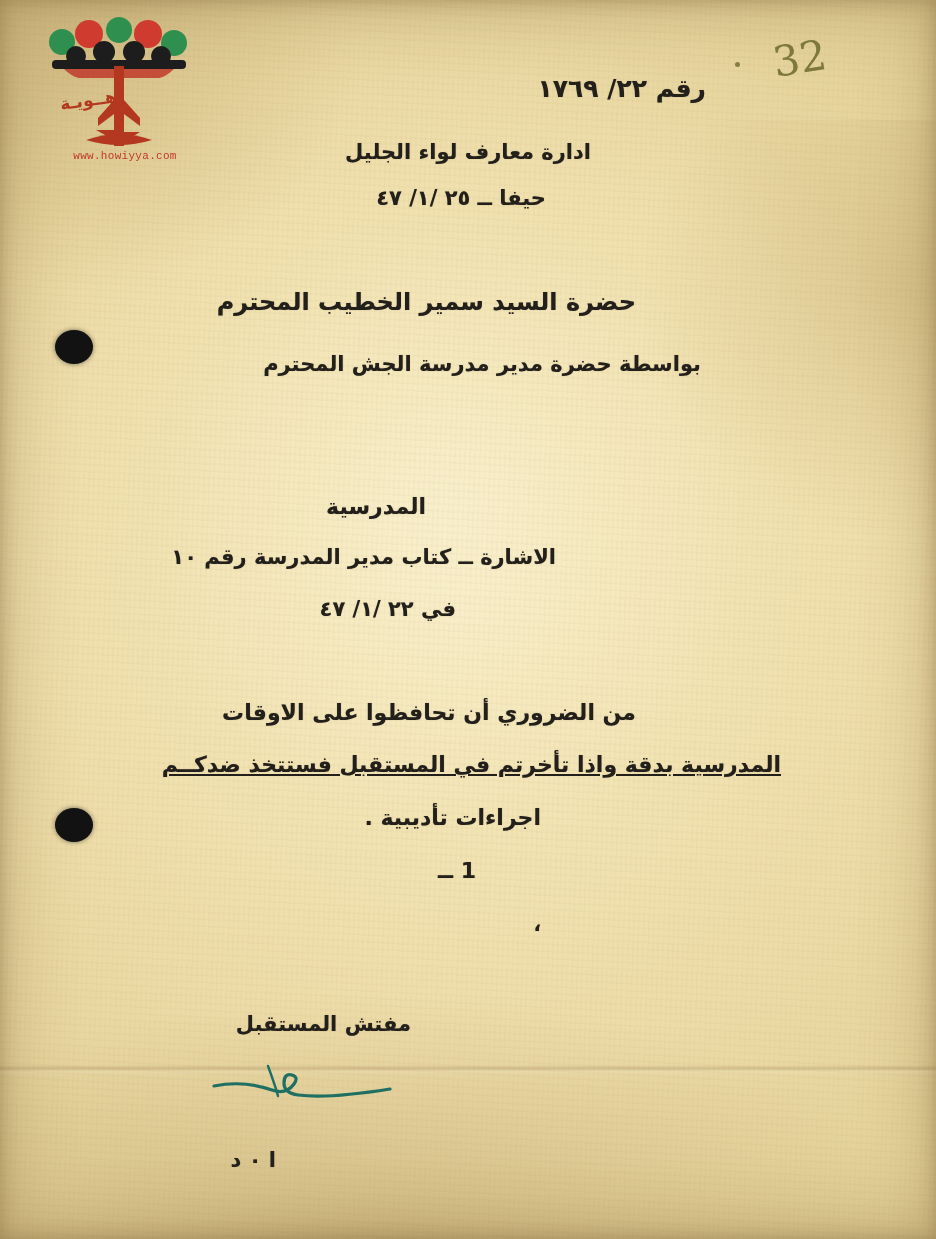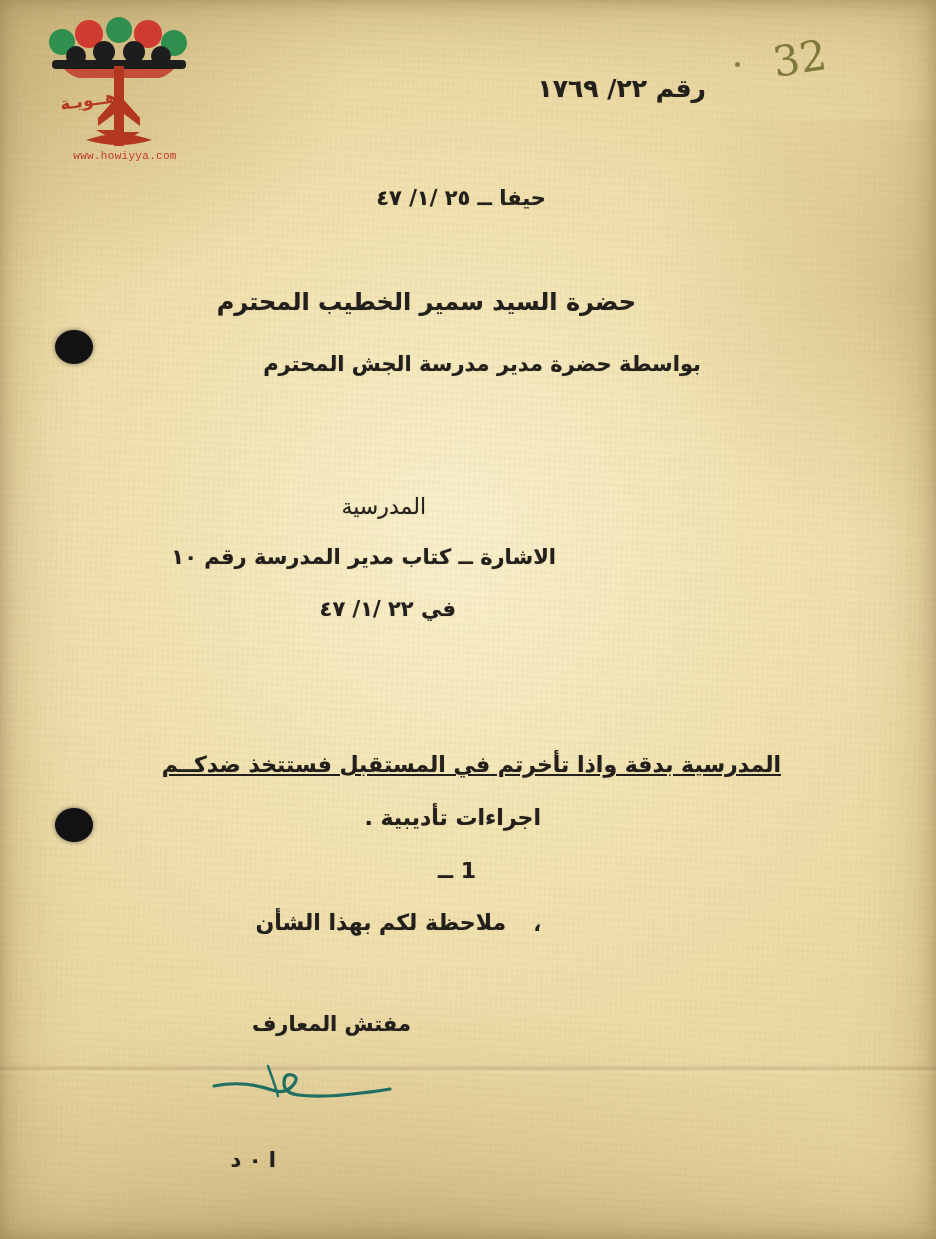--- a/index.html
+++ b/index.html
@@ -144,21 +144,21 @@
     font-weight: bold;
     letter-spacing: 2px;
   }
   .hdr1 { right: 345px; top: 140px; font-size: 21px; font-weight: bold; letter-spacing: 2px;}
   .hdr2 { right: 390px; top: 186px; font-size: 21px; font-weight: bold; letter-spacing: 2px;}
 
   .to1 { right: 300px; top: 288px; font-size: 24px; font-weight: bold; letter-spacing: 1.5px;}
   .to2 { right: 235px; top: 352px; font-size: 21px; font-weight: bold; letter-spacing: 1.5px;}
 
   .sub1 { right: 395px; top: 440px; font-size: 22px; font-weight: bold; letter-spacing: 1.5px;}
-  .sub2 { right: 510px; top: 494px; font-size: 22px; font-weight: normal; letter-spacing: 1.5px;}
+  .sub2 { right: 510px; top: 494px; font-size: 22px; font-weight: bold; letter-spacing: 1.5px;}
   .ref1 { right: 380px; top: 545px; font-size: 21px; font-weight: bold; letter-spacing: 1.5px;}
   .ref2 { right: 480px; top: 597px; font-size: 21px; font-weight: bold; letter-spacing: 1.5px;}
 
   .b1 { right: 300px; top: 700px; font-size: 22px; font-weight: bold; letter-spacing: 1.5px;}
   .b2 { right: 155px; top: 752px; font-size: 22px; font-weight: bold; letter-spacing: 1.5px; text-decoration: underline;}
   .b3 { right: 395px; top: 805px; font-size: 22px; font-weight: bold; letter-spacing: 1.5px;}
   .num2 { right: 460px; top: 858px; font-size: 22px; font-weight: bold; letter-spacing: 2px;}
   .b4 { right: 545px; top: 855px; font-size: 22px; font-weight: bold; letter-spacing: 1.5px;}
   .b5 { right: 430px; top: 910px; font-size: 22px; font-weight: bold; letter-spacing: 1.5px;}
   .b5m { right: 395px; top: 912px; font-size: 20px; font-weight: bold;}
@@ -209,36 +209,37 @@
     </svg>
     <div class="logo-script">هــويـة</div>
     <div class="logo-url">www.howiyya.com</div>
   </div>
 
   <div class="pn-dot"></div>
   <div class="page-number">32</div>
 
   <div class="t ref-no">رقم ٢٢/ ١٧٦٩</div>
 
+  <div class="t hdr1">ادارة معارف لواء الجليل</div>
   <div class="t hdr2">حيفا ــ ٢٥ /١/ ٤٧</div>
 
   <div class="t to1">حضرة السيد سمير الخطيب المحترم</div>
   <div class="t to2">بواسطة حضرة مدير مدرسة الجش المحترم</div>
 
   <div class="t sub2">المدرسية</div>
   <div class="t ref1">الاشارة ــ كتاب مدير المدرسة رقم ١٠</div>
   <div class="t ref2">في ٢٢ /١/ ٤٧</div>
 
+  <div class="t b1">من الضروري أن تحافظوا على الاوقات</div>
   <div class="t b2">المدرسية بدقة واذا تأخرتم في المستقبل فستتخذ ضدكــم</div>
   <div class="t b3">اجراءات تأديبية .</div>
   <div class="t num2">1 ــ</div>
-  <div class="t b5">ملاحظة لكم بهذا الشأن</div>
   <div class="t b5m">،</div>
 
-  <div class="t sig-title">مفتش المعارف</div>
+  <div class="t sig-title">مفتش المستقبل</div>
 
   <svg class="signature" viewBox="0 0 190 60">
     <path d="M8 34 q30 -6 58 4 q14 5 22 -6 q5 -7 -2 -9 q-8 -2 -8 8 q0 10 14 12 q30 4 92 -6" fill="none" stroke="#1f6f63" stroke-width="3.2" stroke-linecap="round"></path>
     <path d="M62 14 q8 22 10 30" fill="none" stroke="#1f6f63" stroke-width="2.4" stroke-linecap="round"></path>
   </svg>
 
   <div class="t footer-code">ا ٠ د</div>
 
 </div>
 

